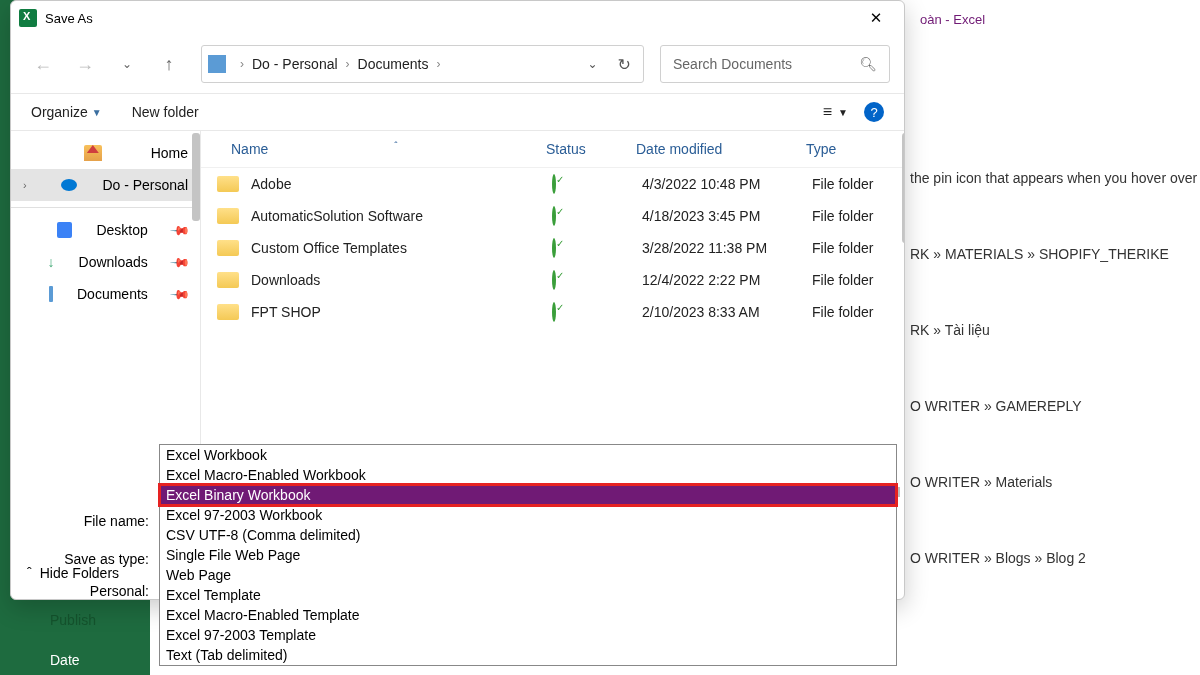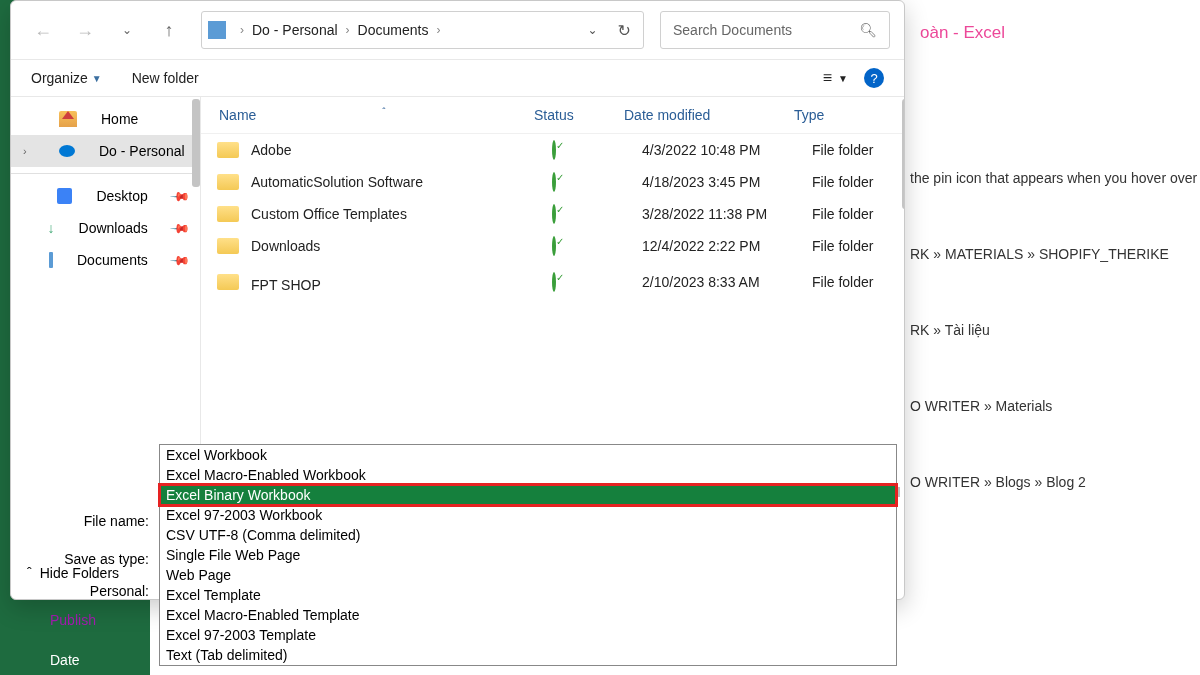--- a/index.html
+++ b/index.html
@@ -1,20 +1,20 @@
 <!DOCTYPE html>
 <html><head>
 <meta charset="utf-8">
 <style>
   * { box-sizing: border-box; margin: 0; padding: 0; font-family: "Segoe UI", Arial, sans-serif; }
   body { background: #fafafa; width: 1200px; height: 675px; overflow: hidden; position: relative; }
 
   
   .bg-layer { position: absolute; inset: 0; background: #fff; font-size: 14px; color: #333; }
-  .bg-titlebar { position: absolute; top: 23px; left: 920px; color: #ec4899; font-size: 17px; }
+  .bg-titlebar { position: absolute; top: 12px; left: 920px; color: #701a75; font-size: 13px; }
   .bg-items { position: absolute; left: 910px; top: 170px; right: 0; font-size: 14px; color: #333; }
   .bg-items div { margin-bottom: 60px; white-space: nowrap; }
 
   
   .dialog {
     position: absolute; left: 10px; top: 0; width: 895px; height: 600px;
     background: #fff; border: 1px solid #c8c8c8; border-radius: 6px;
     box-shadow: 0 8px 24px rgba(0,0,0,0.2);
     display: flex; flex-direction: column;
   }
@@ -36,36 +36,36 @@
 
   .toolbar { display: flex; align-items: center; padding: 8px 20px; border-top: 1px solid #e8e8e8; border-bottom: 1px solid #e8e8e8; }
   .tool-btn { font-size: 14px; color: #222; display: flex; align-items: center; gap: 4px; margin-right: 30px; cursor: pointer; }
   .tool-caret { font-size: 10px; color: #3b6fa0; }
   .tool-right { margin-left: auto; display: flex; align-items: center; gap: 16px; }
   .view-switch { font-size: 16px; color: #222; display: flex; gap: 6px; align-items: center; }
   .help-icon { width: 20px; height: 20px; border-radius: 50%; background: #0264c8; color: #fff; font-size: 13px; display: flex; align-items: center; justify-content: center; }
 
   .body-row { display: flex; flex: 1; overflow: hidden; }
   .side-nav { width: 190px; border-right: 1px solid #e8e8e8; display: flex; flex-direction: column; padding-top: 6px; position: relative; }
-  .side-item { display: flex; align-items: center; padding: 8px 12px; font-size: 14px; gap: 24px; cursor: pointer; }
+  .side-item { display: flex; align-items: center; padding: 8px 12px; font-size: 14px; gap: 24px; cursor: pointer; justify-content: space-between; }
   .side-item.selected { background: #e4e4e4; }
   .side-exp { width: 12px; font-size: 11px; color: #666; }
   .side-icon { width: 18px; height: 16px; }
   .ic-home { background: linear-gradient(180deg,#f8c05a,#e5a14a); border-radius: 2px 2px 0 0; position: relative; }
   .ic-home::before { content: ""; position: absolute; top: 0; left: 3px; width: 12px; height: 8px; background: #cf3e3e; clip-path: polygon(50% 0,100% 100%,0 100%); }
   .ic-cloud { background: #0078d4; border-radius: 50%; width: 16px; height: 12px; }
   .ic-desktop { background: #3b82f6; border-radius: 2px; }
   .ic-dl { display: flex; align-items: center; justify-content: center; color: #4a7; font-weight: bold; }
   .ic-doc { background: #5b9bd5; border-radius: 1px; }
   .pin-icon { margin-left: auto; color: #888; transform: rotate(45deg); font-size: 13px; }
   .side-divider { height: 1px; background: #e0e0e0; margin: 6px 0; }
   .side-scroll { position: absolute; right: 0; top: 2px; width: 8px; height: 88px; background: #c4c4c4; border-radius: 3px; }
 
   .file-list { flex: 1; display: flex; flex-direction: column; position: relative; }
-  .list-header { display: flex; padding: 10px 0 10px 18px; font-size: 14px; color: #2a5d96; border-bottom: 1px solid #f0f0f0; }
+  .list-header { display: flex; padding: 10px 0 10px 30px; font-size: 14px; color: #2a5d96; border-bottom: 1px solid #f0f0f0; }
   .col-name { width: 280px; display: flex; gap: 6px; }
   .col-status { width: 90px; margin-left: 35px; }
   .col-date { width: 170px; }
   .col-type { width: 100px; }
   .sort-caret { font-size: 10px; }
   .file-row { display: flex; align-items: center; padding: 8px 0 8px 16px; font-size: 14px; color: #222; }
   .folder-icon { width: 22px; height: 16px; background: linear-gradient(180deg,#ffe089,#f4c955); border-radius: 2px; margin-right: 12px; }
   .status-icon { width: 16px; height: 16px; border: 2px solid #3a9e3a; border-radius: 50%; position: relative; }
   .status-icon::after { content: "✓"; color: #3a9e3a; font-size: 10px; position: absolute; left: 2px; top: -2px; }
   .list-scroll { position: absolute; right: 2px; top: 2px; width: 8px; height: 110px; background: #c4c4c4; border-radius: 3px; }
@@ -76,50 +76,56 @@
   .text-input { flex: 1; border: 1px solid #b8b8b8; border-radius: 3px; height: 28px; padding: 0 8px; font-size: 14px; background: #fff; display: flex; align-items: center; justify-content: space-between; }
   .combo-input { flex: 1; border: 1px solid #2a6ac2; border-radius: 3px; height: 28px; padding: 0 8px; font-size: 14px; background: #d6e8f7; display: flex; align-items: center; justify-content: space-between; }
   .combo-caret { color: #555; font-size: 11px; }
 
   .dropdown-list {
     position: absolute; left: 159px; top: 444px; width: 738px;
     background: #fff; border: 1px solid #888; z-index: 50;
     font-size: 14px;
   }
   .dd-item { padding: 2px 6px; cursor: pointer; }
-  .dd-item.hl { background: #15803d; color: #fff; outline: 3px solid #e62222; outline-offset: -1px; }
+  .dd-item.hl { background: #701a75; color: #fff; outline: 3px solid #e62222; outline-offset: -1px; }
 
   .hide-folders { position: absolute; left: 16px; bottom: 18px; font-size: 14px; display: flex; gap: 8px; align-items: center; cursor: pointer; }
 
   
-  .bg-publish { position: absolute; left: 50px; top: 612px; color: #a21caf; font-size: 14px; }
+  .bg-publish { position: absolute; left: 50px; top: 612px; color: #14532d; font-size: 14px; }
   .bg-close { position: absolute; left: 50px; top: 652px; color: #fff; font-size: 14px; }
   .bg-green { position: absolute; left: 0; top: 0; width: 18px; height: 675px; background: #1e6b3f; }
   .bg-green-wide { position: absolute; left: 0; top: 590px; width: 150px; height: 85px; background: #1e6b3f; }
 </style>
 </head>
 <body>
 
 <div class="bg-layer">
   <div class="bg-green"></div>
   <div class="bg-green-wide"></div>
   <span class="bg-titlebar">oàn  -  Excel</span>
   <div class="bg-items">
     <div>the pin icon that appears when you hover over</div>
     <div>RK » MATERIALS » SHOPIFY_THERIKE</div>
     <div>RK » Tài liệu</div>
+    <div>O WRITER » GAMEREPLY</div>
     <div>O WRITER » Materials</div>
     <div>O WRITER » Blogs » Blog 2</div>
   </div>
   <span class="bg-publish">Publish</span>
   <span class="bg-close">Date</span>
 </div>
 
 <div class="dialog">
 
+  <div class="titlebar">
+    <span class="title-icon"></span>
+    <span class="title-text">Save As</span>
+    <span class="close-btn">✕</span>
+  </div>
 
   <div class="nav-row">
     <span class="nav-btn dim">←</span>
     <span class="nav-btn dim">→</span>
     <span class="nav-btn" style="font-size:12px;">⌄</span>
     <span class="nav-btn">↑</span>
     <div class="addr-bar">
       <span class="addr-icon"></span>
       <span class="crumb-sep">›</span>
       <span class="crumb">Do - Personal</span>
@@ -219,21 +225,21 @@
       </div>
       <div class="file-row">
         <span class="folder-icon"></span>
         <span class="col-name" style="width:266px;">Downloads</span>
         <span class="col-status"><span class="status-icon"></span></span>
         <span class="col-date">12/4/2022 2:22 PM</span>
         <span class="col-type">File folder</span>
       </div>
       <div class="file-row">
         <span class="folder-icon"></span>
-        <span class="col-name" style="width:266px;margin-top:7px;">FPT SHOP</span>
+        <span class="col-name" style="width:266px;">FPT SHOP</span>
         <span class="col-status"><span class="status-icon"></span></span>
         <span class="col-date">2/10/2023 8:33 AM</span>
         <span class="col-type">File folder</span>
       </div>
       <div class="list-hscroll"></div>
     </div>
   </div>
 
   <div class="form-row">
     <span class="form-label">File name:</span>

